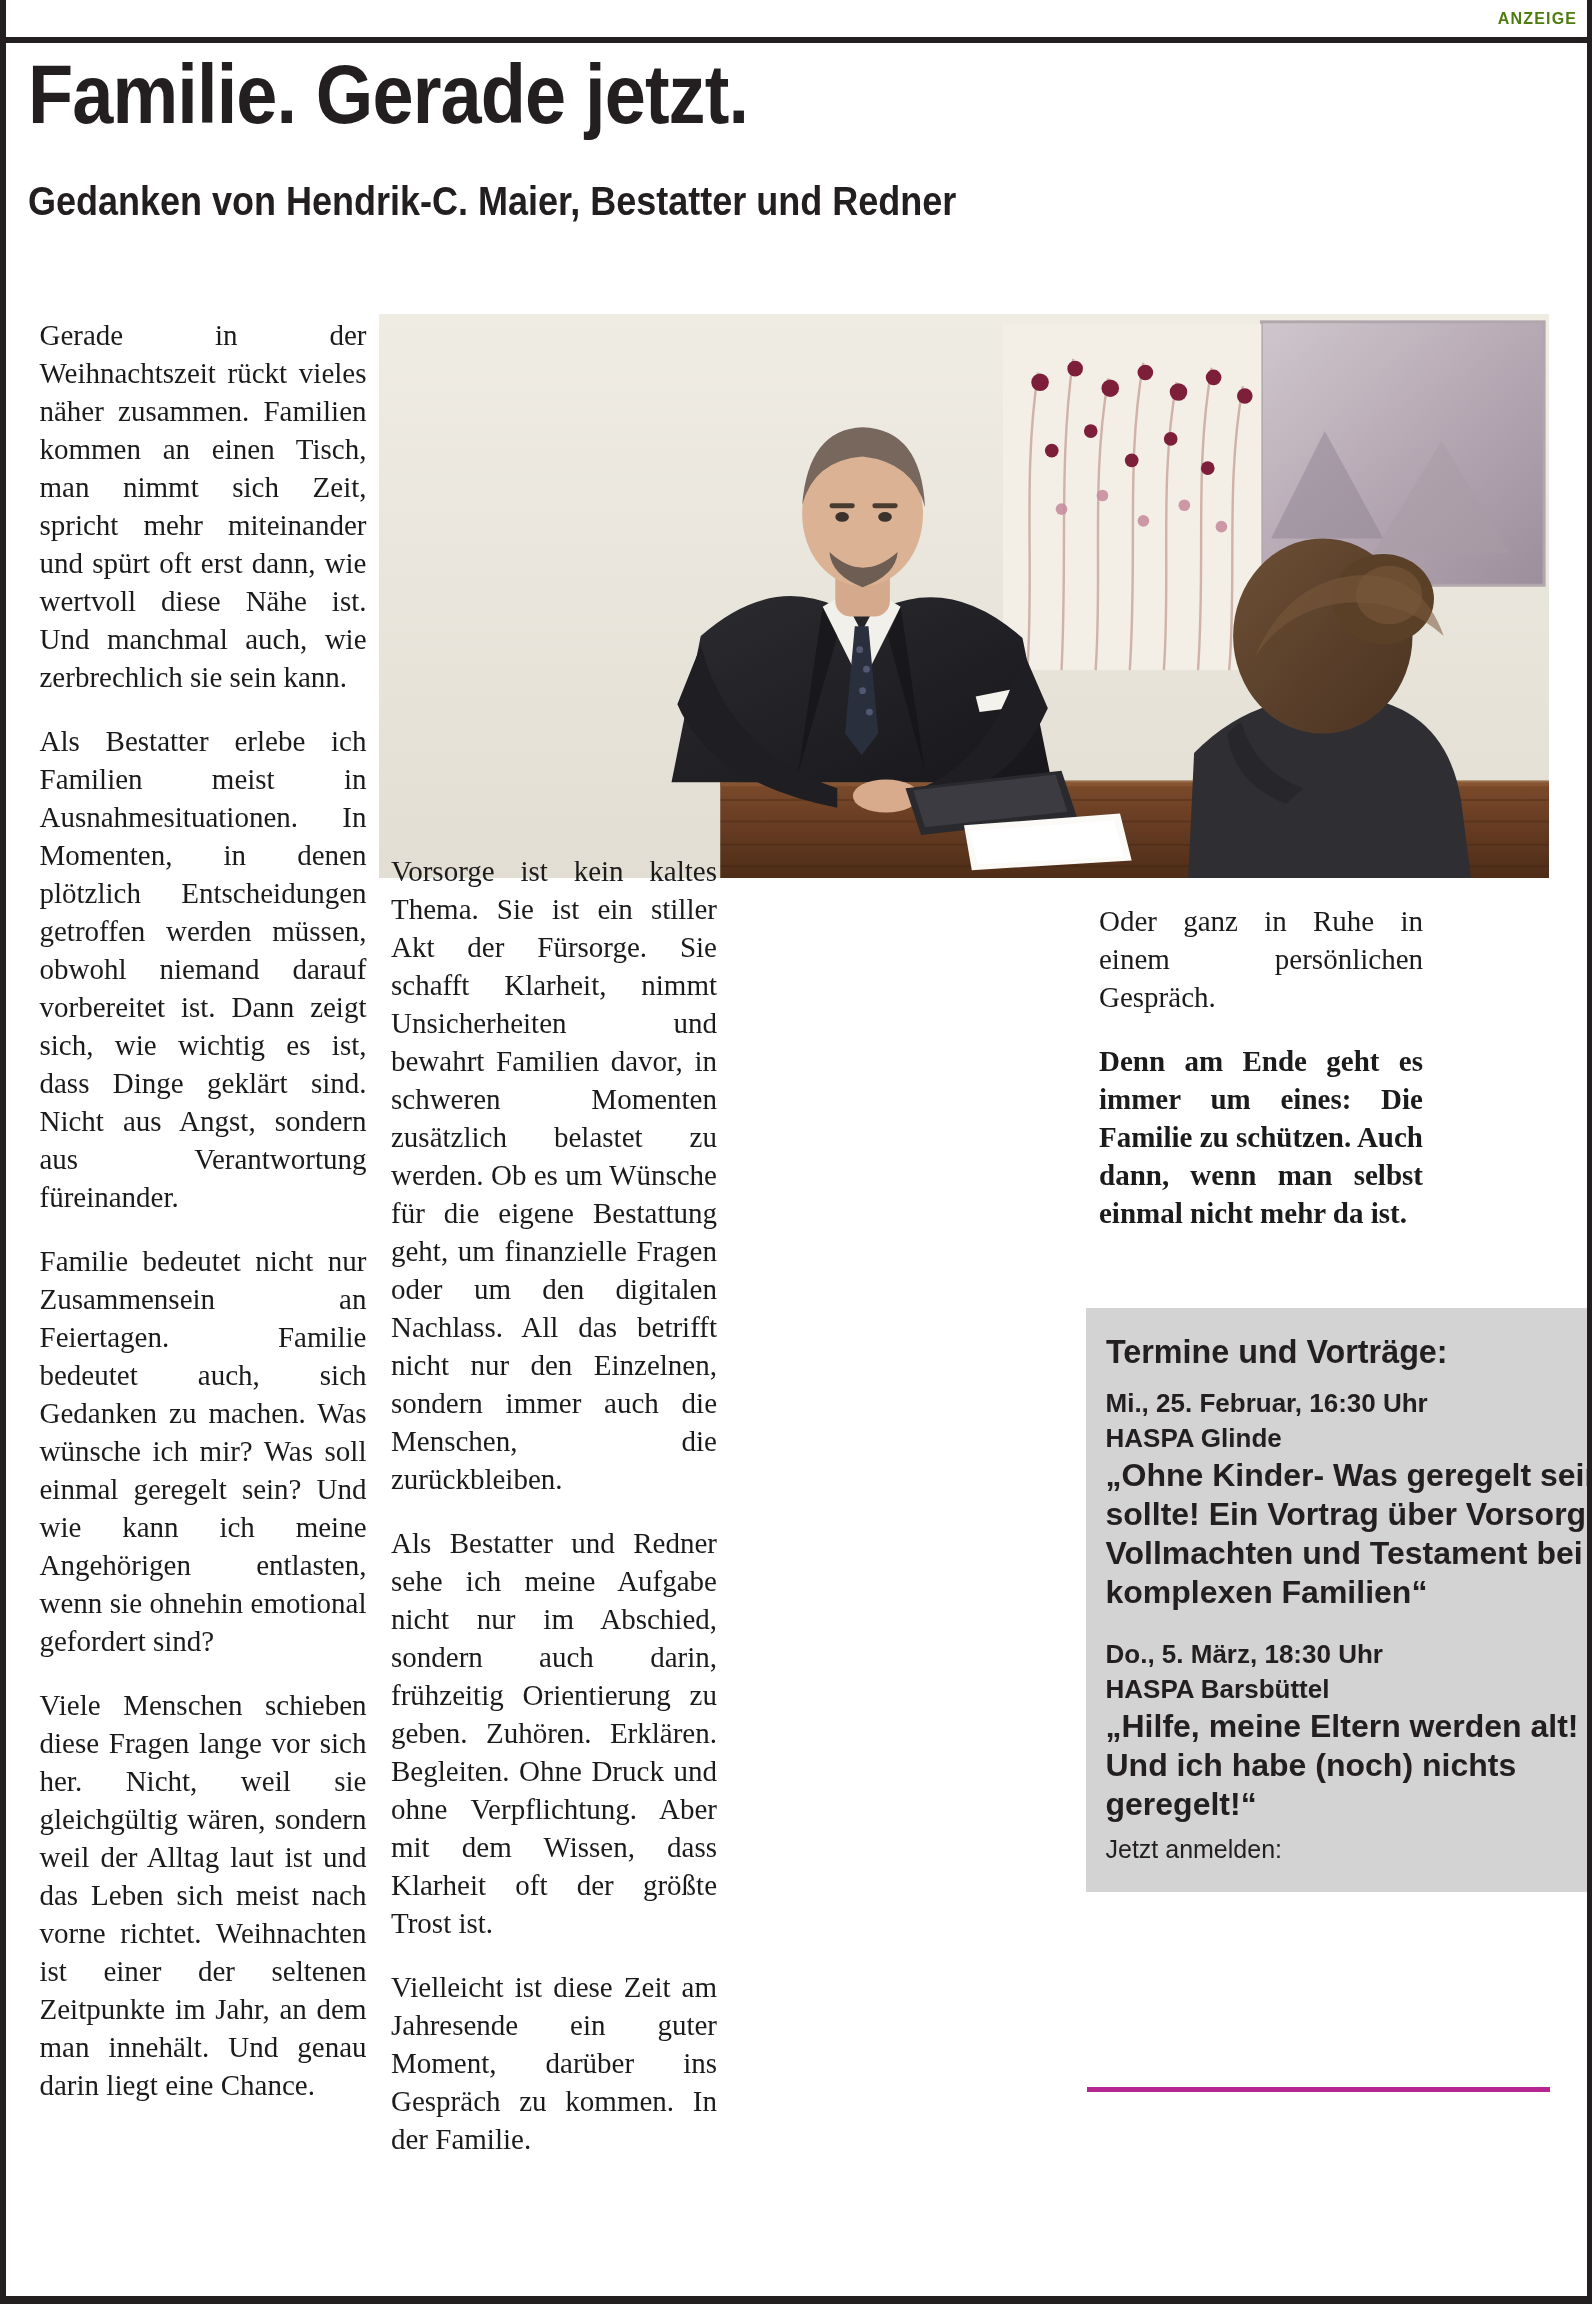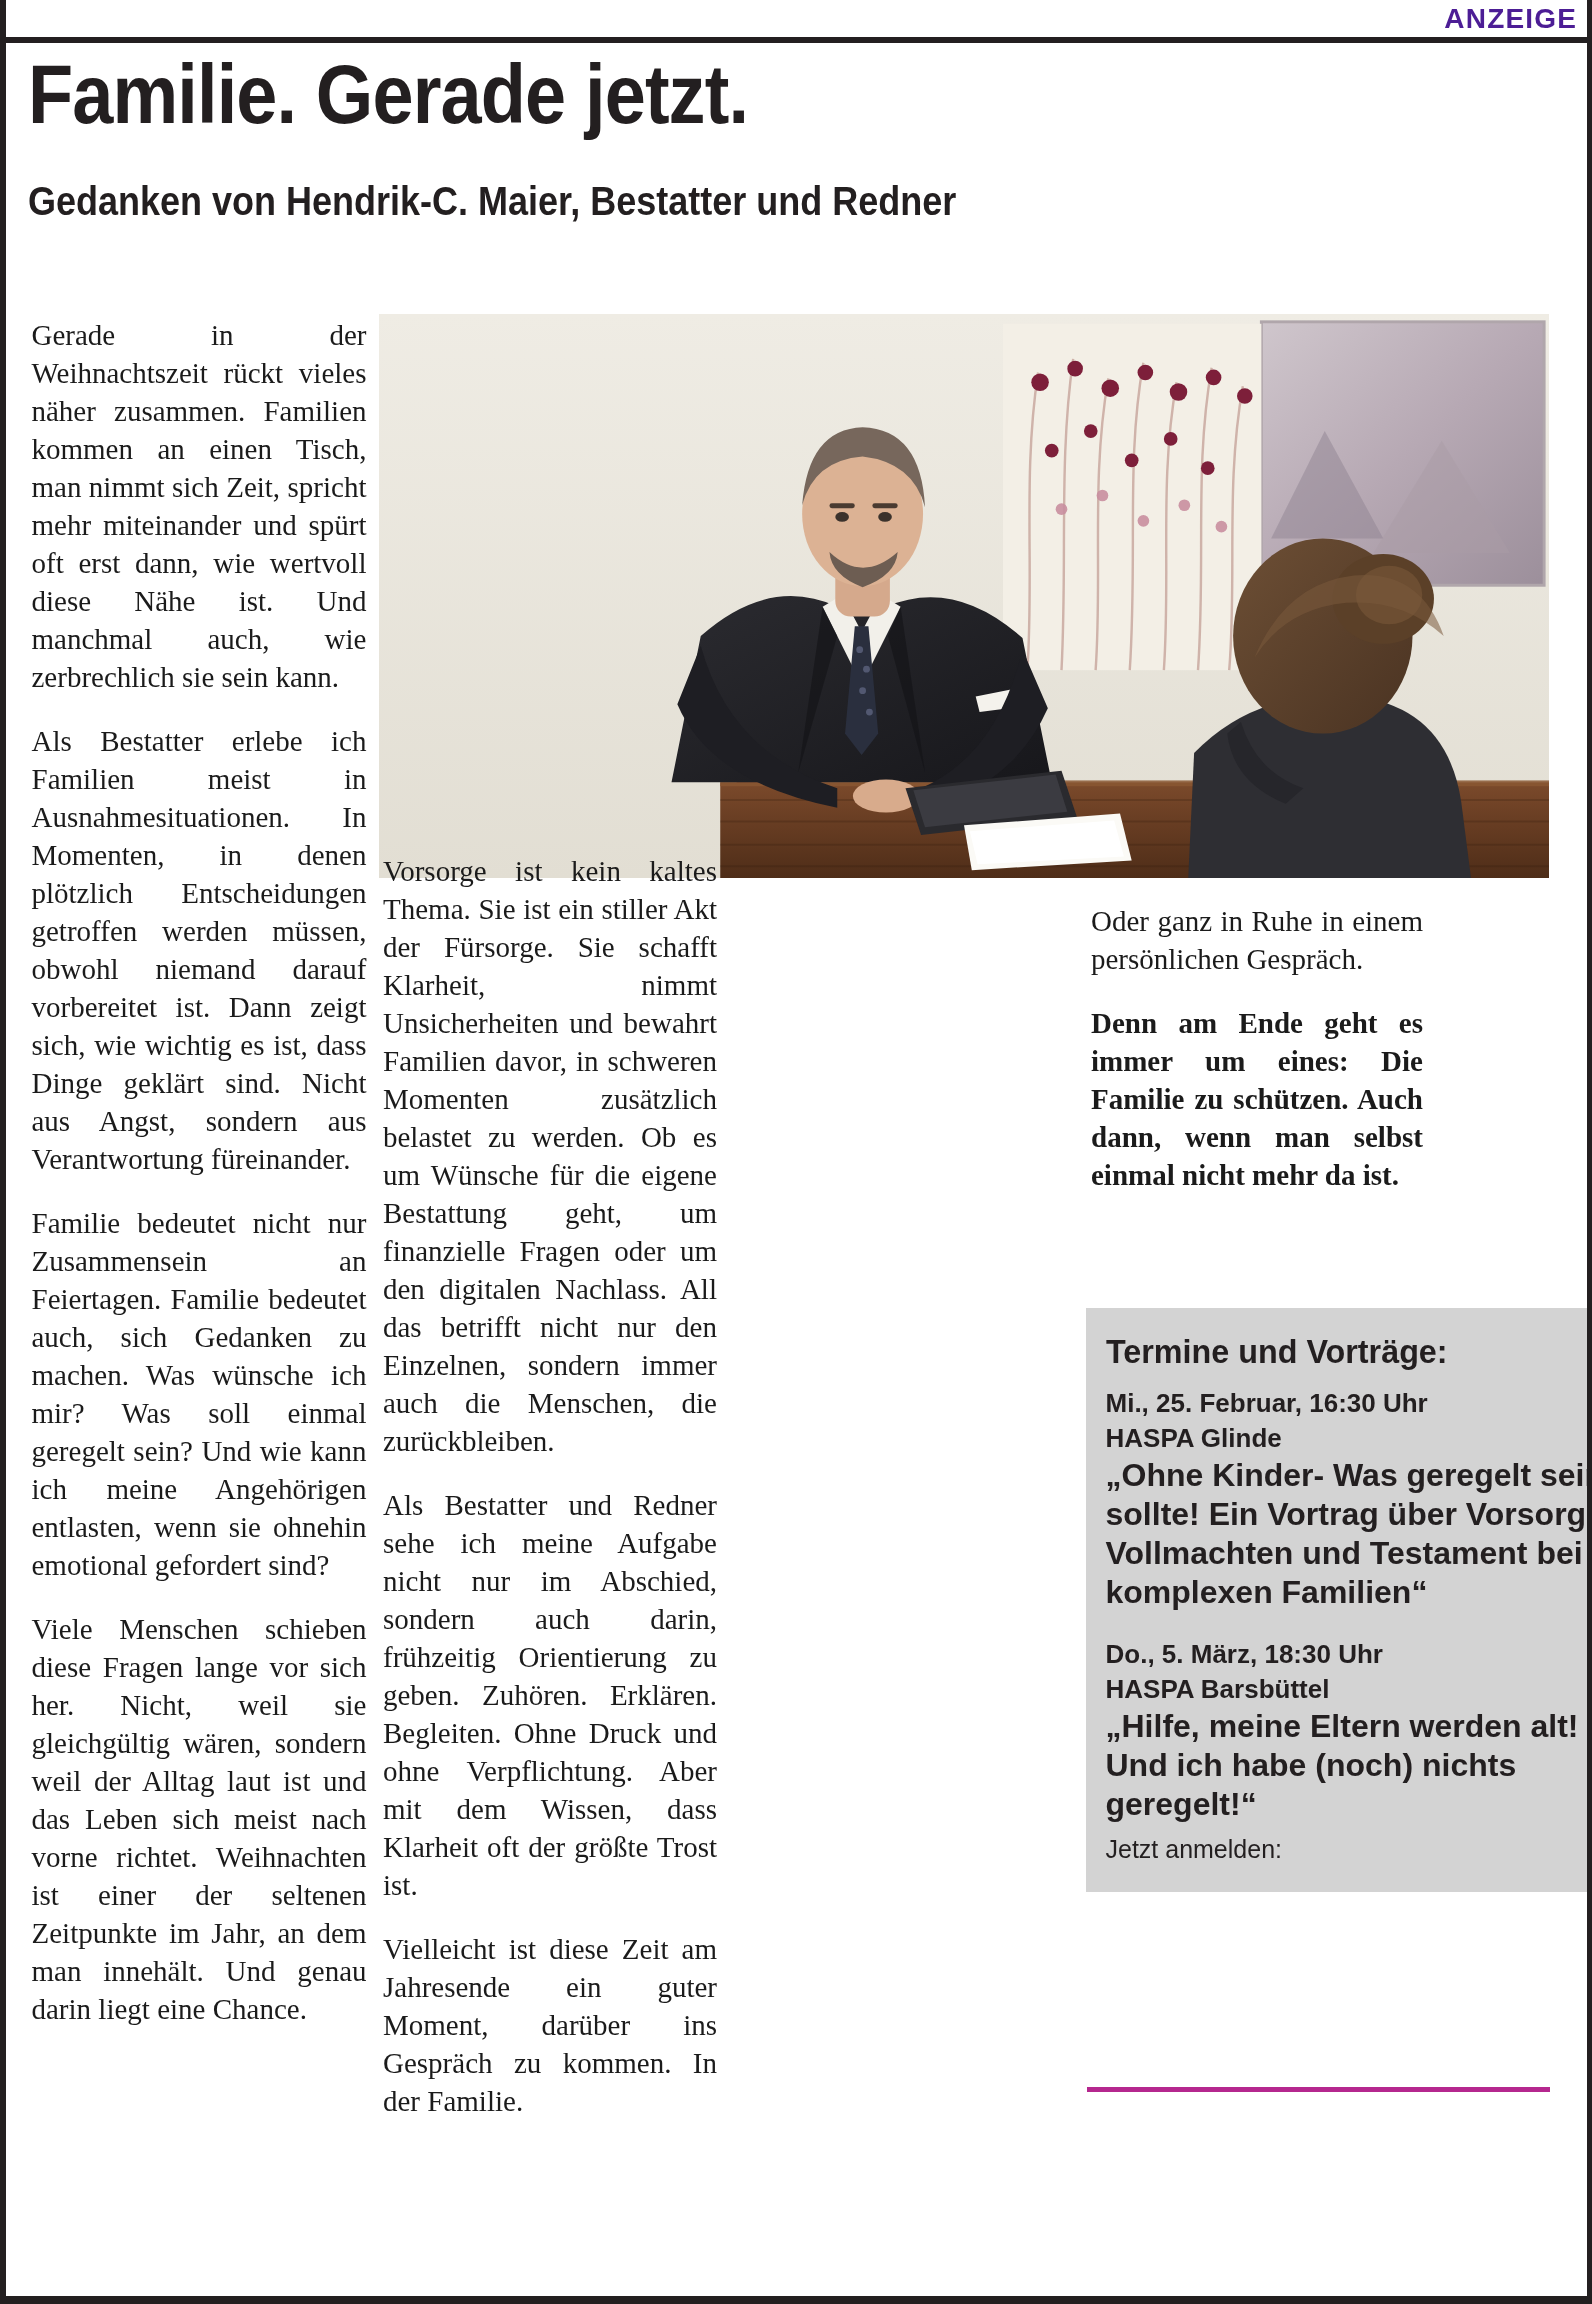--- a/index.html
+++ b/index.html
@@ -41,23 +41,23 @@
     background: #231f20;
   }
 
   
   .anzeige {
     position: absolute;
     top: 4.9px;
     right: 9.8px;
     font-family: "Liberation Sans", sans-serif;
     font-weight: bold;
-    font-size: 28px;
+    font-size: 16px;
     letter-spacing: 1.2px;
-    color: #4c1d95;
+    color: #4d7c0f;
     line-height: 27px;
   }
 
   
   .headline {
     position: absolute;
     left: 21.5px;
     top: 47px;
     width: 1521px;
     font-family: "Liberation Sans Narrow", "Liberation Sans", sans-serif;
@@ -90,21 +90,21 @@
     position: absolute;
     font-family: "Liberation Serif", serif;
     font-size: 29px;
     line-height: 38px;
     text-align: justify;
     color: #1b1b1b;
     -webkit-hyphens: none;
     hyphens: none;
   }
   .col p {
-    margin: 0 0 26px 4px;
+    margin: 0 0 26px 12px;
     text-align: justify;
     text-justify: inter-word;
   }
   .col p:last-child { margin-bottom: 0; }
   .col p.bold { font-weight: bold; }
 
   #col1 { left: 21.5px;   top: 316px;  width: 339px; }
   #col2 { left: 373px;  top: 852px;  width: 338px; }
   #col3 { left: 1081px; top: 902px;  width: 336px; }
 

